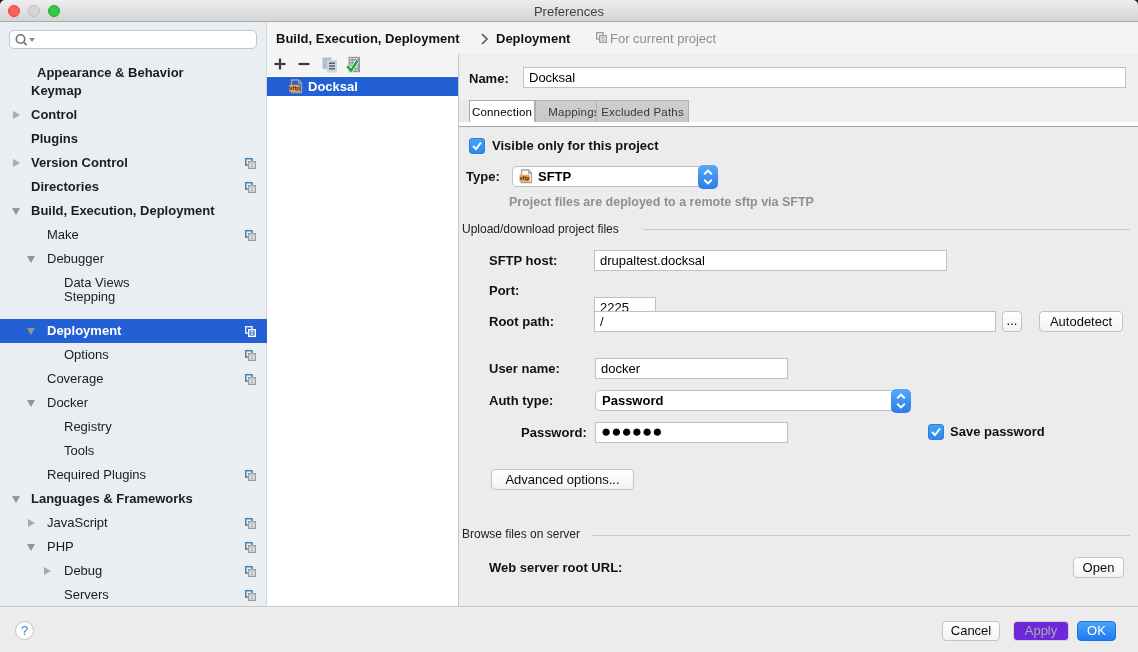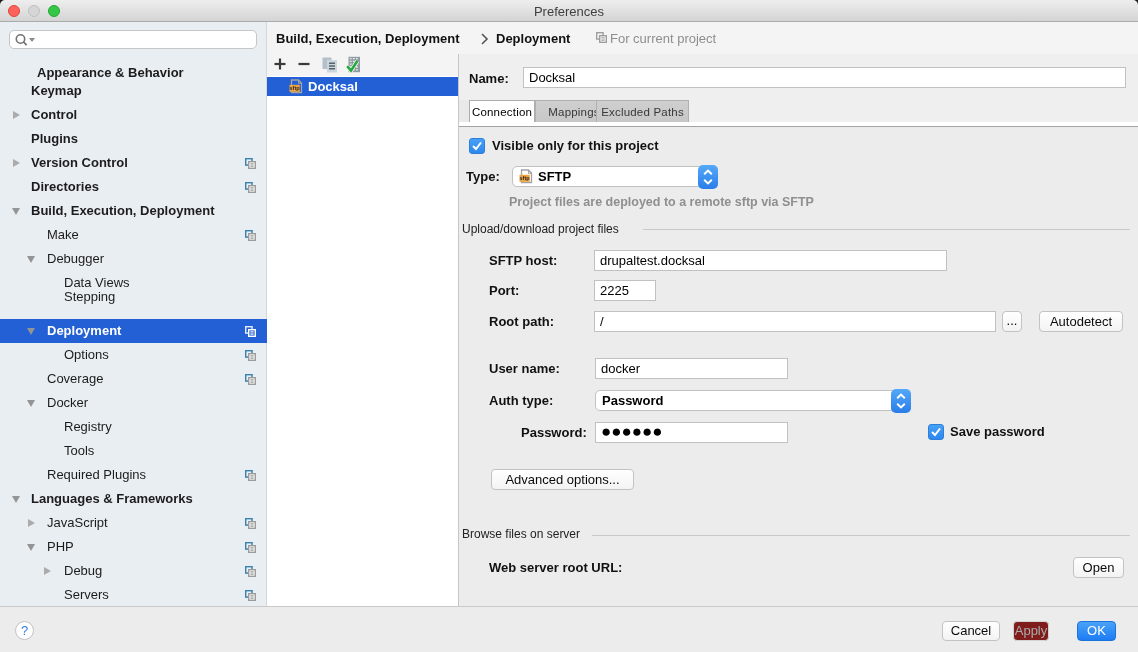--- a/index.html
+++ b/index.html
@@ -300,21 +300,21 @@
             <path d="M6.2 14.7 L10 18.4 L13.8 14.7" fill="none" stroke="#fff" stroke-width="2"></path>
           </svg>
       </div>
     </div>
     <span class="abs lbl gray" style="left:50px;top:68px;">Project files are deployed to a remote sftp via SFTP</span>
     <span class="abs glbl" style="left:3px;top:95px;">Upload/download project files</span>
     <div class="hr" style="left:184px;top:102px;width:487px;"></div>
     <span class="abs lbl" style="left:30px;top:123px;line-height:21px;">SFTP host:</span>
     <input class="inp" style="left: 135px; top: 123px; width: 353px; height: 21px;" value="drupaltest.docksal">
     <span class="abs lbl" style="left:30px;top:153px;line-height:21px;">Port:</span>
-    <input class="inp" style="left: 135px; top: 153px; width: 62px; height: 21px;" value="2225">
+    <input class="inp" style="left: 135px; top: 170px; width: 62px; height: 21px;" value="2225">
     <span class="abs lbl" style="left:30px;top:184px;line-height:21px;">Root path:</span>
     <input class="inp" style="left: 135px; top: 184px; width: 402px; height: 21px;" value="/">
     <div class="btn" style="left:543px;top:184px;width:20px;height:21px;line-height:17px;">...</div>
     <div class="btn" style="left:580px;top:184px;width:84px;height:21px;line-height:19px;">Autodetect</div>
     <span class="abs lbl" style="left:30px;top:231px;line-height:21px;">User name:</span>
     <input class="inp" style="left: 136px; top: 231px; width: 193px; height: 21px;" value="docker">
     <span class="abs lbl" style="left:30px;top:263px;line-height:21px;">Auth type:</span>
     <div class="combo" style="left:136px;top:263px;width:316px;height:21px;">
       <span class="abs" style="left:6px;top:0;line-height:19px;font-size:13px;font-weight:bold;">Password</span>
       <div class="cap" style="height:24px;top:-2px;border-radius:5px;">
@@ -336,15 +336,15 @@
     <span class="abs glbl" style="left:3px;top:400px;line-height:14px;">Browse files on server</span>
     <div class="hr" style="left:133px;top:408px;width:538px;"></div>
     <span class="abs lbl" style="left:30px;top:430px;line-height:21px;">Web server root URL:</span>
     <div class="btn" style="left:614px;top:430px;width:51px;height:21px;line-height:19px;">Open</div>
   </div>
 </div>
 
 <div class="abs" id="bottombar">
   <div class="abs" style="left:15px;top:14px;width:19px;height:19px;background:#fff;border:1px solid #c3c3c3;border-radius:50%;box-sizing:border-box;font-size:13px;color:#2f7fe4;text-align:center;line-height:17px;">?</div>
   <div class="btn" style="left:942px;top:14px;width:58px;height:20px;line-height:18px;">Cancel</div>
-  <div class="btn" style="left:1013px;top:14px;width:36px;height:20px;line-height:18px;background:#7f1d1d;border-color:#d4d4d4;color:#ababab;">Apply</div>
+  <div class="btn" style="left:1013px;top:14px;width:56px;height:20px;line-height:18px;background:#6d28d9;border-color:#d4d4d4;color:#ababab;">Apply</div>
   <div class="btn" style="left:1077px;top:14px;width:39px;height:20px;line-height:18px;background:linear-gradient(#4aa2f8,#1d7cf2);border-color:#1a72dd;color:#fff;">OK</div>
 </div>
 
 </body></html>

